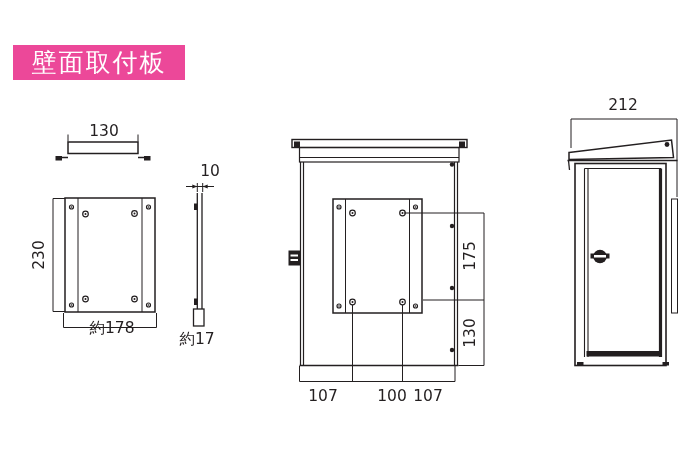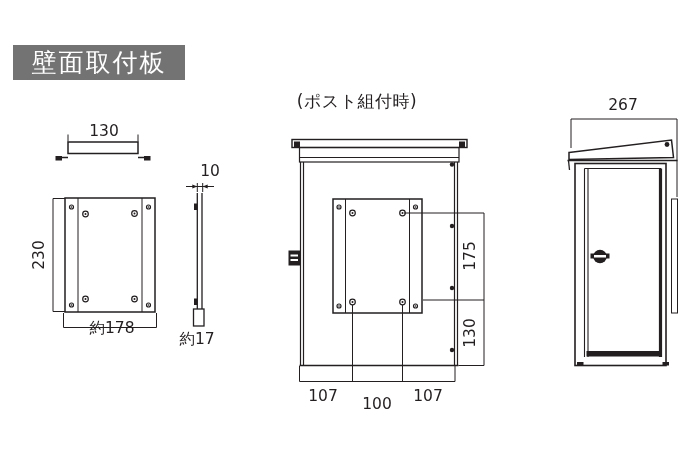--- a/index.html
+++ b/index.html
@@ -3,21 +3,21 @@
 <meta charset="utf-8">
 <style>
   html,body{margin:0;padding:0;background:#ffffff;}
   .canvas{
     position:relative;width:690px;height:450px;background:#ffffff;
     font-family:"DejaVu Sans","Liberation Sans",sans-serif;
     color:#231f20;overflow:hidden;
   }
   .badge{
     position:absolute;left:13px;top:45px;width:172px;height:35px;
-    background:#737373;color:#ffffff;font-size:25px;letter-spacing:2px;
+    background:#ec4899;color:#ffffff;font-size:25px;letter-spacing:2px;
     display:flex;align-items:center;justify-content:center;line-height:35px;
   }
   .art{position:absolute;left:0;top:0;}
   .lbl{
     position:absolute;font-size:15.5px;color:#231f20;white-space:nowrap;
     transform:translate(-50%,-50%);line-height:1;
   }
   .lbl-rot{transform:translate(-50%,-50%) rotate(-90deg);}
   .caption{font-size:17px;letter-spacing:0.5px;}
 </style>
@@ -162,27 +162,26 @@
   <div class="lbl" style="left:104px;top:132px;">130</div>
 
   <div class="lbl lbl-rot" style="left:40px;top:255px;">230</div>
 
   <div class="lbl" style="left:112px;top:329px;">約178</div>
 
   <div class="lbl" style="left:210px;top:172px;">10</div>
 
   <div class="lbl" style="left:197px;top:340px;">約17</div>
 
-  <div class="lbl caption" style="left:357px;top:101px;">(ポスト組付時)</div>
 
   <div class="lbl lbl-rot" style="left:471px;top:256px;">175</div>
 
   <div class="lbl lbl-rot" style="left:471px;top:333px;">130</div>
 
   <div class="lbl" style="left:323px;top:397px;">107</div>
 
-  <div class="lbl" style="left:377px;top:397px;margin-top:8px;">100</div>
+  <div class="lbl" style="left:392px;top:397px;">100</div>
 
   <div class="lbl" style="left:428px;top:397px;">107</div>
 
-  <div class="lbl" style="left:623px;top:106px;">267</div>
+  <div class="lbl" style="left:623px;top:106px;">212</div>
 
 </div>
 
 </body></html>

